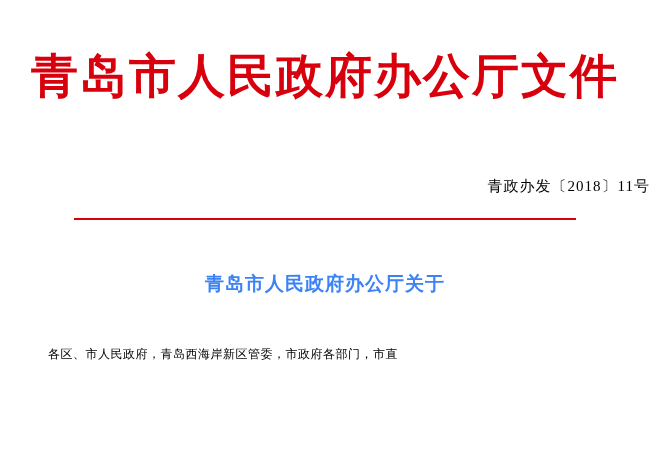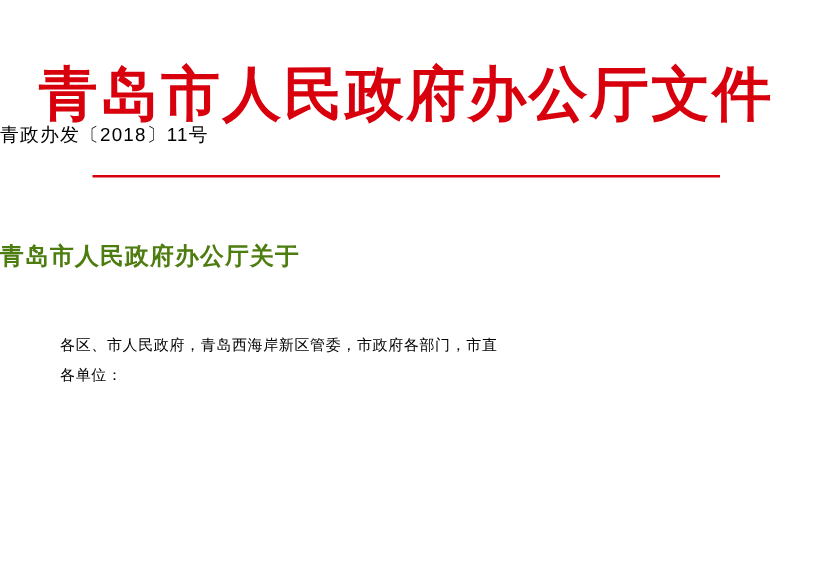--- a/index.html
+++ b/index.html
@@ -25,36 +25,37 @@
     color: #d8000c;
     font-family: "DejaVu Serif", "Liberation Serif", serif;
     font-weight: bold;
     font-size: 47px;
     letter-spacing: 2px;
     line-height: 1;
     padding-top: 52px;
     white-space: nowrap;
   }
   .doc-number {
-    text-align: left;
+    text-align: right;
     color: #000000;
     font-size: 15px;
     letter-spacing: 1px;
-    font-family: Liberation Sans, sans-serif;
+    margin-top: 78px;
+    font-family: Liberation Serif, serif;
   }
   .red-rule {
     margin: 22px auto 0 auto;
     width: 502px;
     height: 2px;
     background: #d8000c;
   }
   .title-block {
     margin-top: 46px;
-    text-align: left;
-    color: #4d7c0f;
+    text-align: center;
+    color: #3b82f6;
     font-weight: bold;
     font-size: 19px;
     line-height: 1.85;
     letter-spacing: 1px;
   }
   .title-line {
     display: block;
   }
   .recipient {
     margin: 42px 48px 0 48px;
@@ -78,16 +79,15 @@
   <div class="doc-number">青政办发〔2018〕11号</div>
 
   <div class="red-rule"></div>
 
   <div class="title-block">
     <span class="title-line">青岛市人民政府办公厅关于</span>
   </div>
 
   <div class="recipient">
     <span>各区、市人民政府，青岛西海岸新区管委，市政府各部门，市直</span>
-    <span>各单位：</span>
   </div>
 
 </div>
 
 </body></html>

